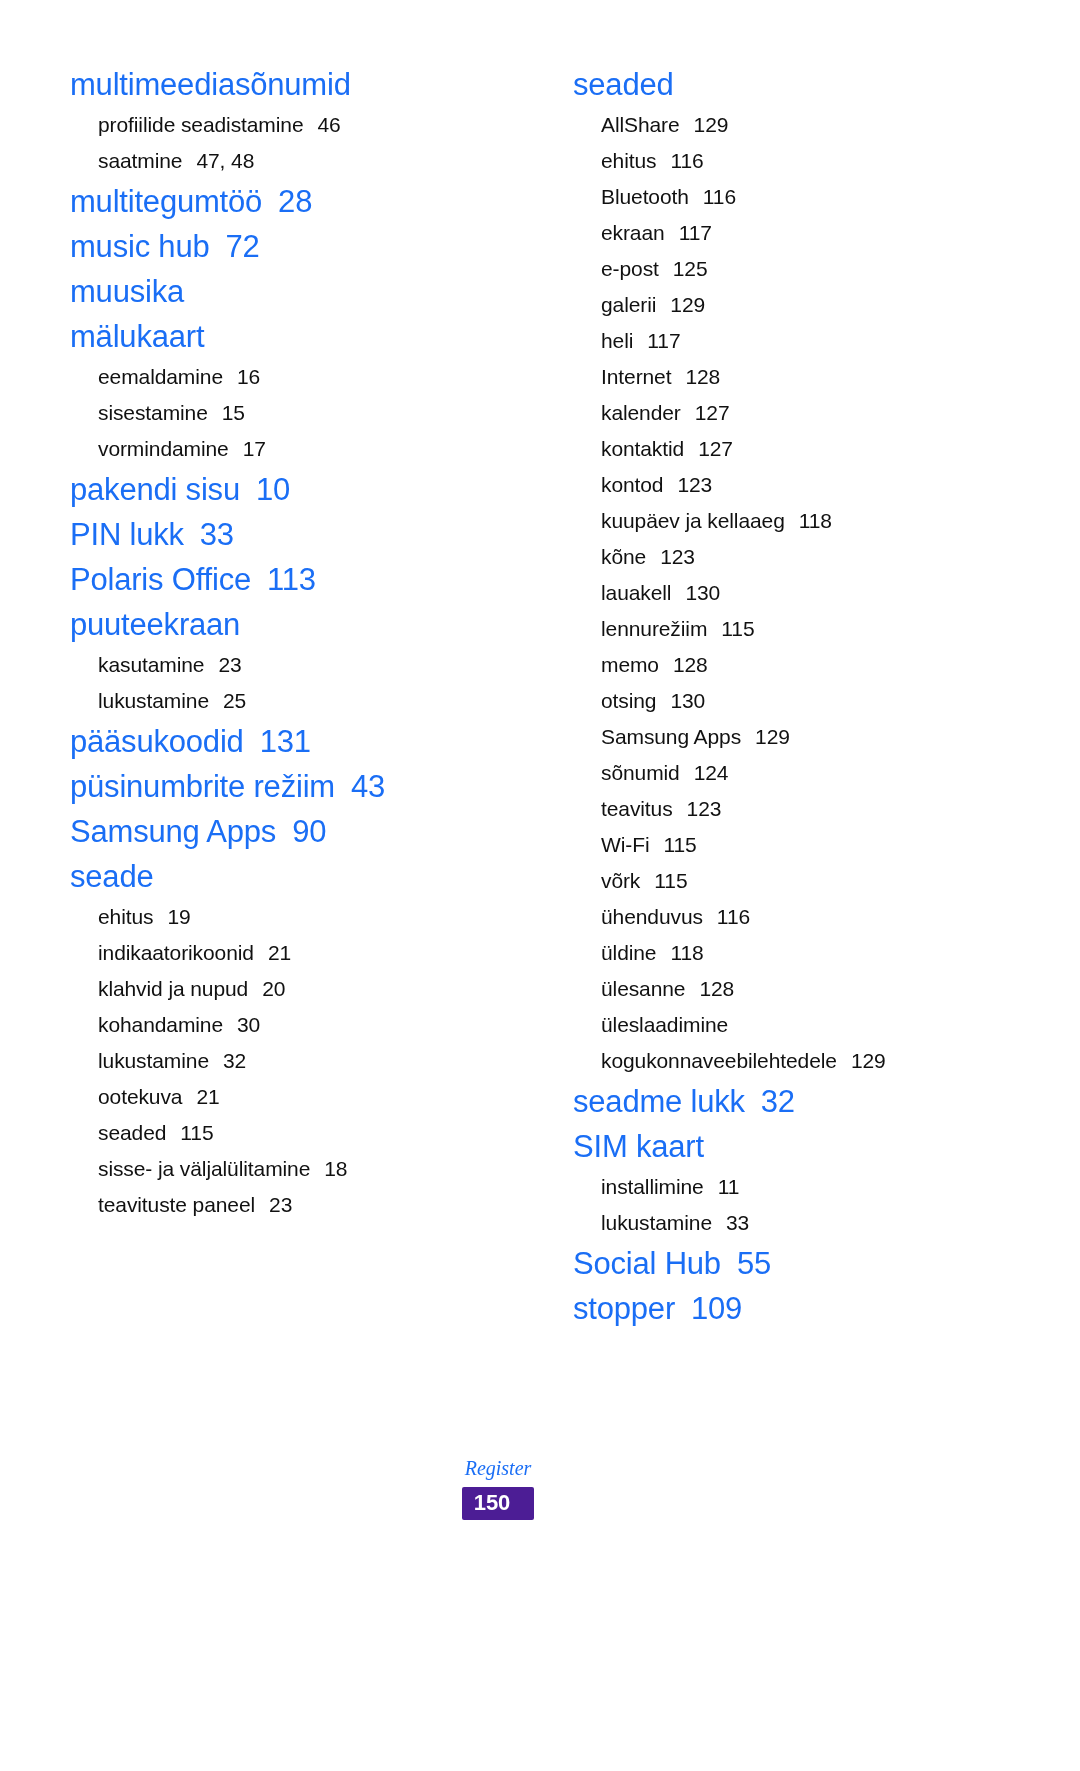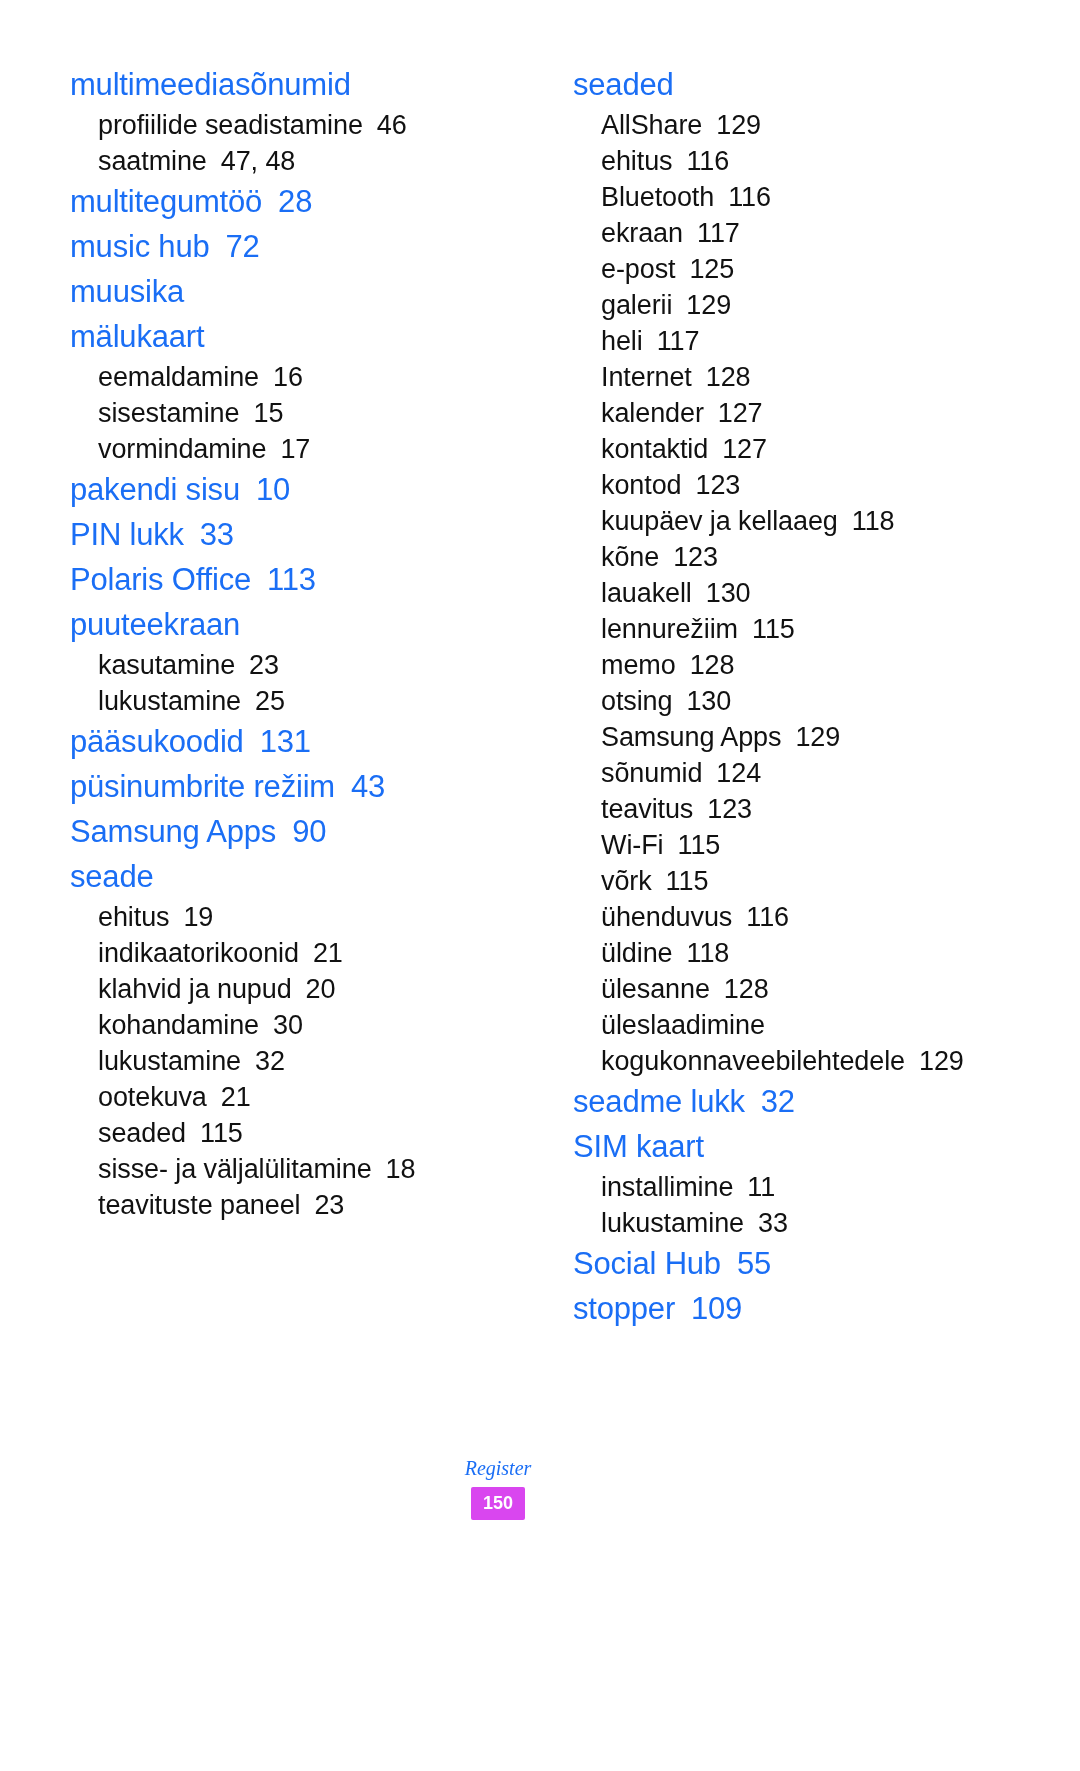--- a/index.html
+++ b/index.html
@@ -53,21 +53,21 @@
     line-height: 45px;
     white-space: nowrap;
     letter-spacing: -0.2px;
   }
   .head .pg {
     margin-left: 16px;
   }
 
   .sub {
     color: #111111;
-    font-size: 27px;
+    font-size: 21px;
     line-height: 36px;
     white-space: nowrap;
     padding-left: 28px;
     letter-spacing: -0.1px;
   }
   .sub .pg {
     margin-left: 14px;
   }
   .sub.wrap {
     white-space: normal;
@@ -87,25 +87,25 @@
   .footer-label {
     color: #1a6ef5;
     font-style: italic;
     font-size: 20px;
     font-family: "Liberation Serif", "DejaVu Serif", serif;
     line-height: 26px;
   }
   .page-badge {
     display: inline-block;
     margin-top: 6px;
-    background: #d946ef;
+    background: #4c1d95;
     color: #ffffff;
-    font-size: 18px;
+    font-size: 22px;
     font-weight: bold;
-    padding: 5px 12px 6px 12px;
+    padding: 5px 24px 6px 12px;
     line-height: 22px;
     border-radius: 2px;
     font-family: "Liberation Sans", sans-serif;
   }
 </style>
 </head>
 <body>
 
 <div class="page">
   <div class="columns">

